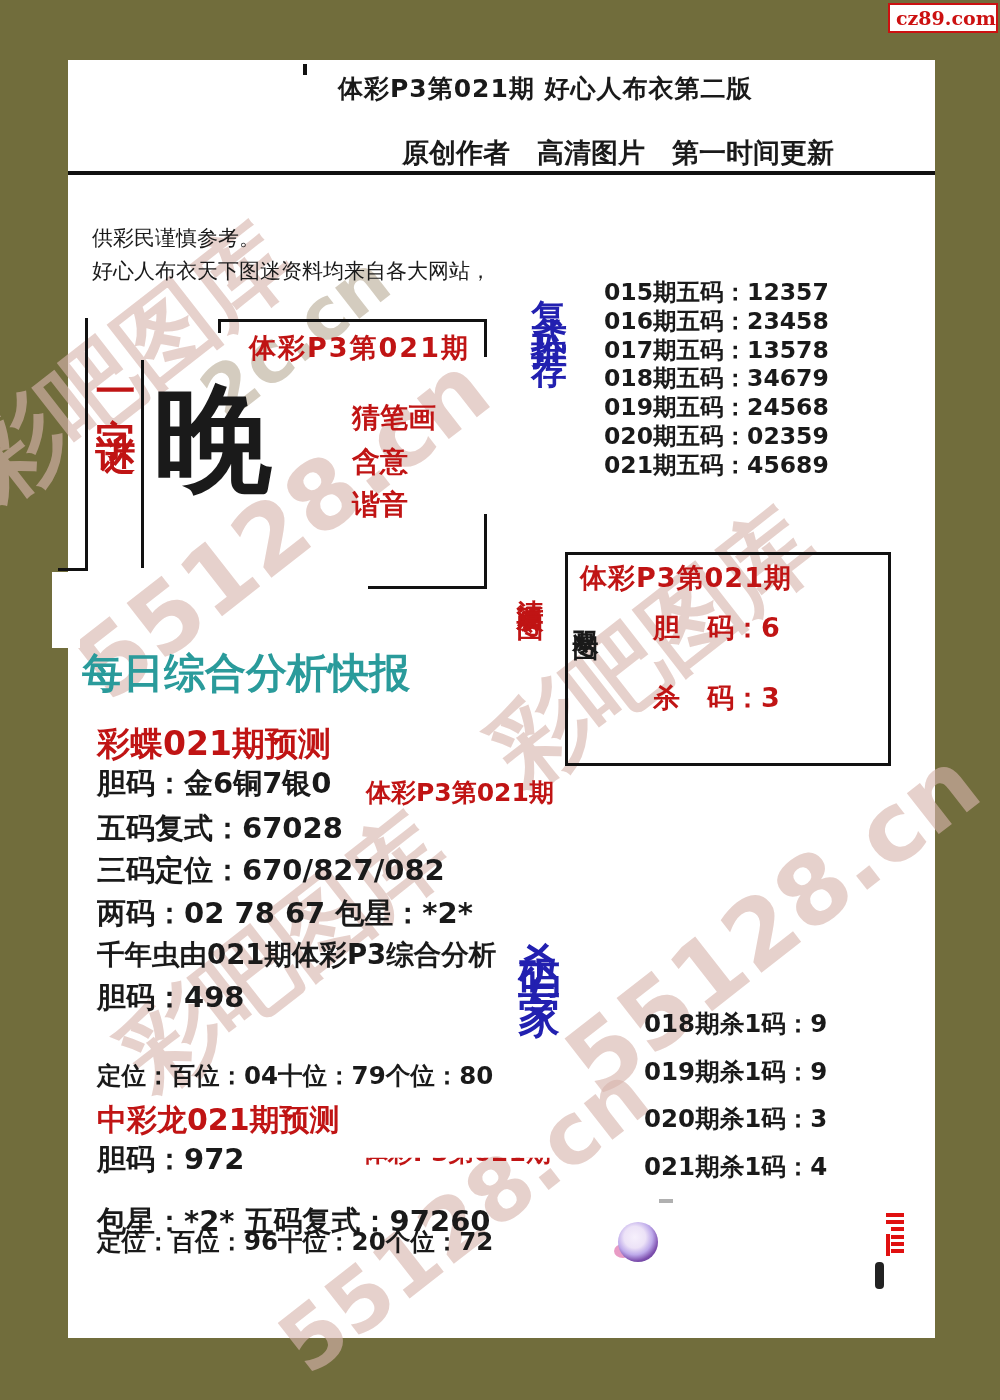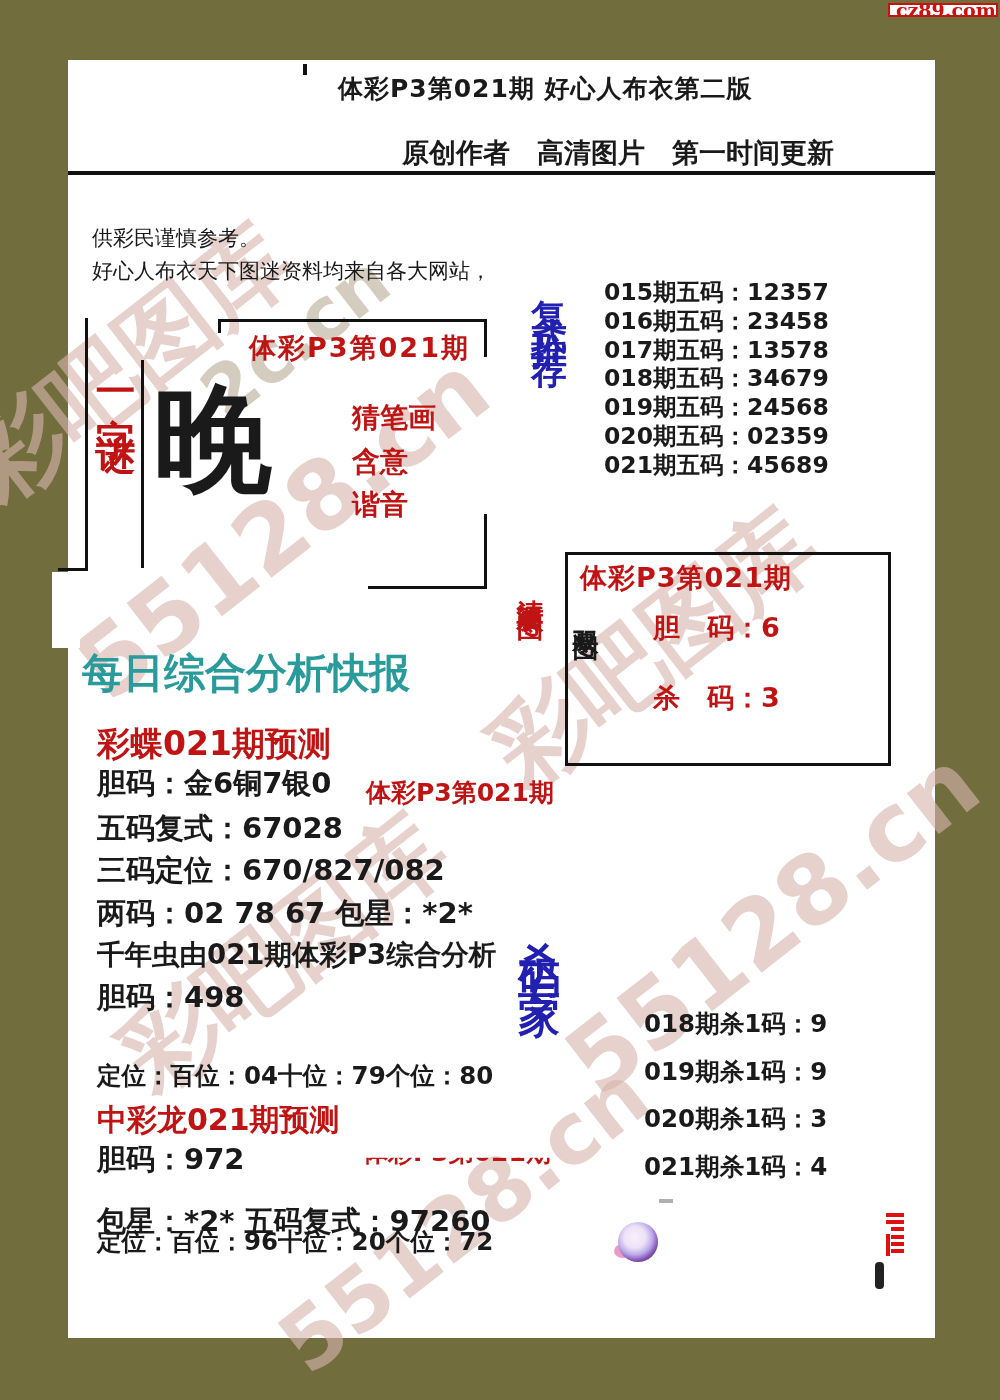--- a/index.html
+++ b/index.html
@@ -11,21 +11,21 @@
       color:#d8b5ad;opacity:.62;white-space:nowrap;pointer-events:none;}
   .wm-gray{color:#c6bcaa;opacity:.75;}
   .z2{z-index:2;}
   .z3{z-index:3;}
   .blk{color:#1a1a1a;}
   .red{color:#c01414;}
   .blue{color:#2220b0;}
   .teal{color:#2a9b9b;}
   .vert{writing-mode:vertical-rl;text-orientation:upright;line-height:1;}
   .line{background:#111;}
-  .logo{left:888px;top:3px;width:110px;height:14px;background:#fff;border:2px solid #cc1111;
+  .logo{left:888px;top:3px;width:110px;height:30px;background:#fff;border:2px solid #cc1111;
         display:flex;align-items:center;gap:3px;padding:0 3px;box-sizing:border-box;z-index:4;}
   .logo-sq{width:17px;height:18px;background:#ffff33;}
   .logo-txt{color:#cc1111;font-size:19px;font-weight:700;font-family:"DejaVu Serif",serif;}
   .title{left:338px;top:72px;font-size:25px;font-weight:700;letter-spacing:1px;}
   .subtitle{left:402px;top:135px;font-size:27px;font-weight:600;}
   .rule{left:68px;top:171px;width:867px;height:4px;}
   .tick{left:303px;top:64px;width:4px;height:11px;background:#111;}
   .disclaimer{left:92px;top:222px;font-size:21px;line-height:33px;font-weight:500;}
   .fushi-label{left:531px;top:271px;font-size:36px;font-weight:700;letter-spacing:17px;}
   .fushi-list{left:604px;top:278px;font-size:23.5px;line-height:28.8px;font-weight:600;}

